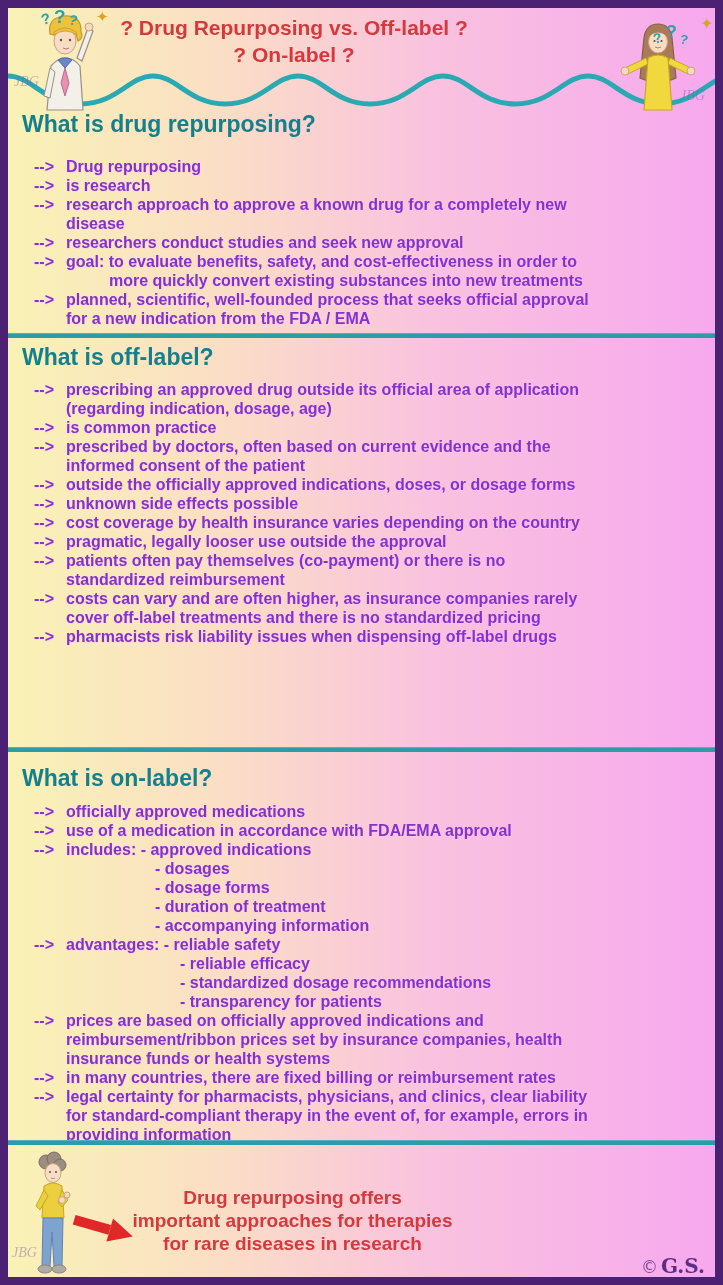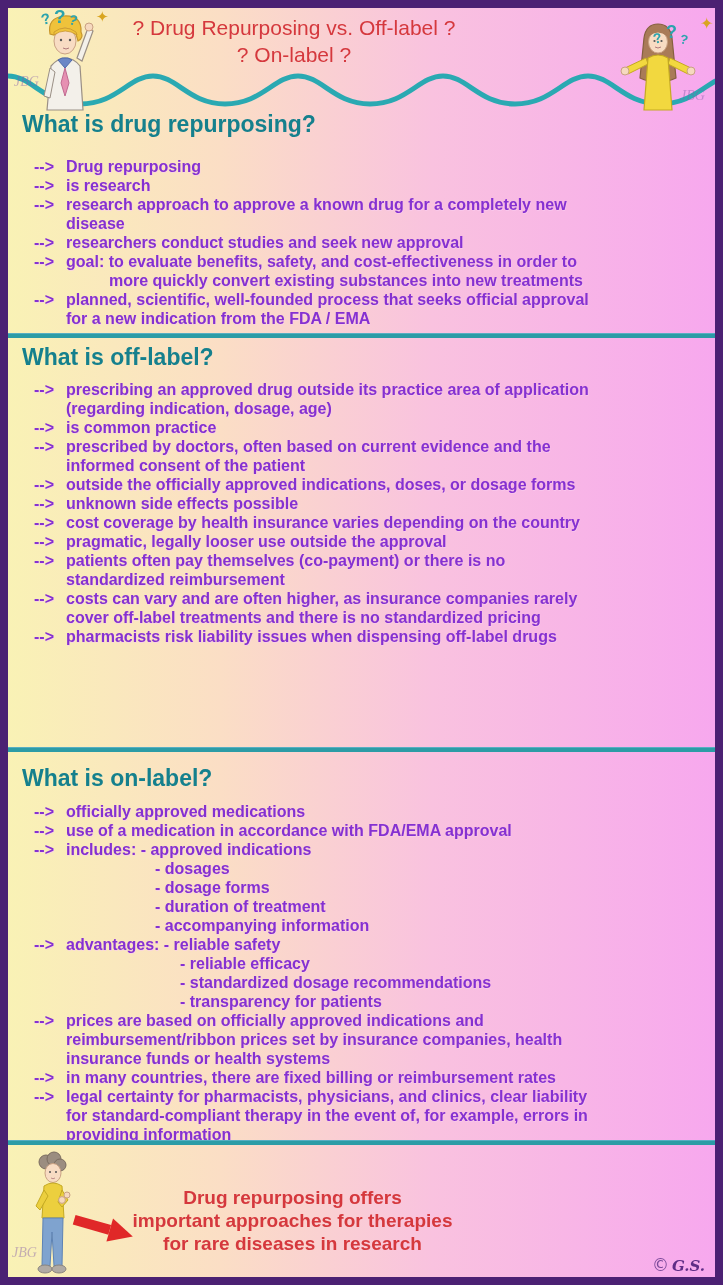--- a/index.html
+++ b/index.html
@@ -7,21 +7,21 @@
     position:relative;
     width:723px;height:1285px;
     box-sizing:border-box;
     border:8px solid #4b2173;
     background:linear-gradient(90deg,#f9f2b5 0%,#fbdec5 30%,#f9c2df 60%,#f7a8ee 100%);
     overflow:hidden;
     font-family:"Liberation Sans",sans-serif;
   }
   .title{
     position:absolute;top:6px;left:0;width:572px;text-align:center;
-    color:#d5383d;font-weight:normal;font-size:21px;line-height:27px;
+    color:#d5383d;font-weight:bold;font-size:21px;line-height:27px;
   }
   .wave{position:absolute;top:58px;left:0;}
   .char{position:absolute;}
   .char-left{left:6px;top:0;}
   .char-right{left:600px;top:8px;}
   .char-bottom{left:18px;top:1142px;}
   .qmark{position:absolute;color:#2ba3ad;font-weight:bold;}
   .sparkle{position:absolute;color:#d9a520;}
   .qm-l1{left:33px;top:2px;font-size:15px;transform:rotate(-14deg);}
   .qm-l2{left:46px;top:-2px;font-size:19px;}
@@ -59,21 +59,21 @@
   .line-deep{padding-left:87px;}
   .line-sub1{padding-left:133px;}
   .line-sub2{padding-left:158px;}
   .footer-message{
     position:absolute;top:1178px;left:0;width:569px;text-align:center;
     color:#d5383d;font-weight:bold;font-size:19px;line-height:23px;
   }
   .red-arrow{position:absolute;left:62px;top:1198px;}
   .signature{position:absolute;top:1246px;right:10px;font-size:19px;color:#5f2d86;}
   .sig-c{font-family:"DejaVu Sans",sans-serif;color:#7b4a9a;font-size:17px;margin-right:3px;}
-  .sig-name{font-family:"DejaVu Serif",serif;font-style:italic;font-weight:bold;font-size:15px;}
+  .sig-name{font-family:"DejaVu Serif",serif;font-weight:bold;font-size:20px;}
 </style>
 </head>
 <body>
 
 <div class="poster">
 
   <div class="title">
     <div>? Drug Repurposing vs. Off-label ?</div>
     <div>? On-label ?</div>
   </div>
@@ -148,21 +148,21 @@
           <div class="bullet">
             <div class="bl line-arrow"><span class="arrow">--&gt;</span><span>planned, scientific, well-founded process that seeks official approval</span></div>
             <div class="bl line-hang">for a new indication from the FDA / EMA</div>
           </div>
         </div>
       </div>
       <div class="section section-2">
         <div class="section-heading">What is off-label?</div>
         <div class="bullets">
           <div class="bullet">
-            <div class="bl line-arrow"><span class="arrow">--&gt;</span><span>prescribing an approved drug outside its practice area of application</span></div>
+            <div class="bl line-arrow"><span class="arrow">--&gt;</span><span>prescribing an approved drug outside its official area of application</span></div>
             <div class="bl line-hang">(regarding indication, dosage, age)</div>
           </div>
           <div class="bullet">
             <div class="bl line-arrow"><span class="arrow">--&gt;</span><span>is common practice</span></div>
           </div>
           <div class="bullet">
             <div class="bl line-arrow"><span class="arrow">--&gt;</span><span>prescribed by doctors, often based on current evidence and the</span></div>
             <div class="bl line-hang">informed consent of the patient</div>
           </div>
           <div class="bullet">

